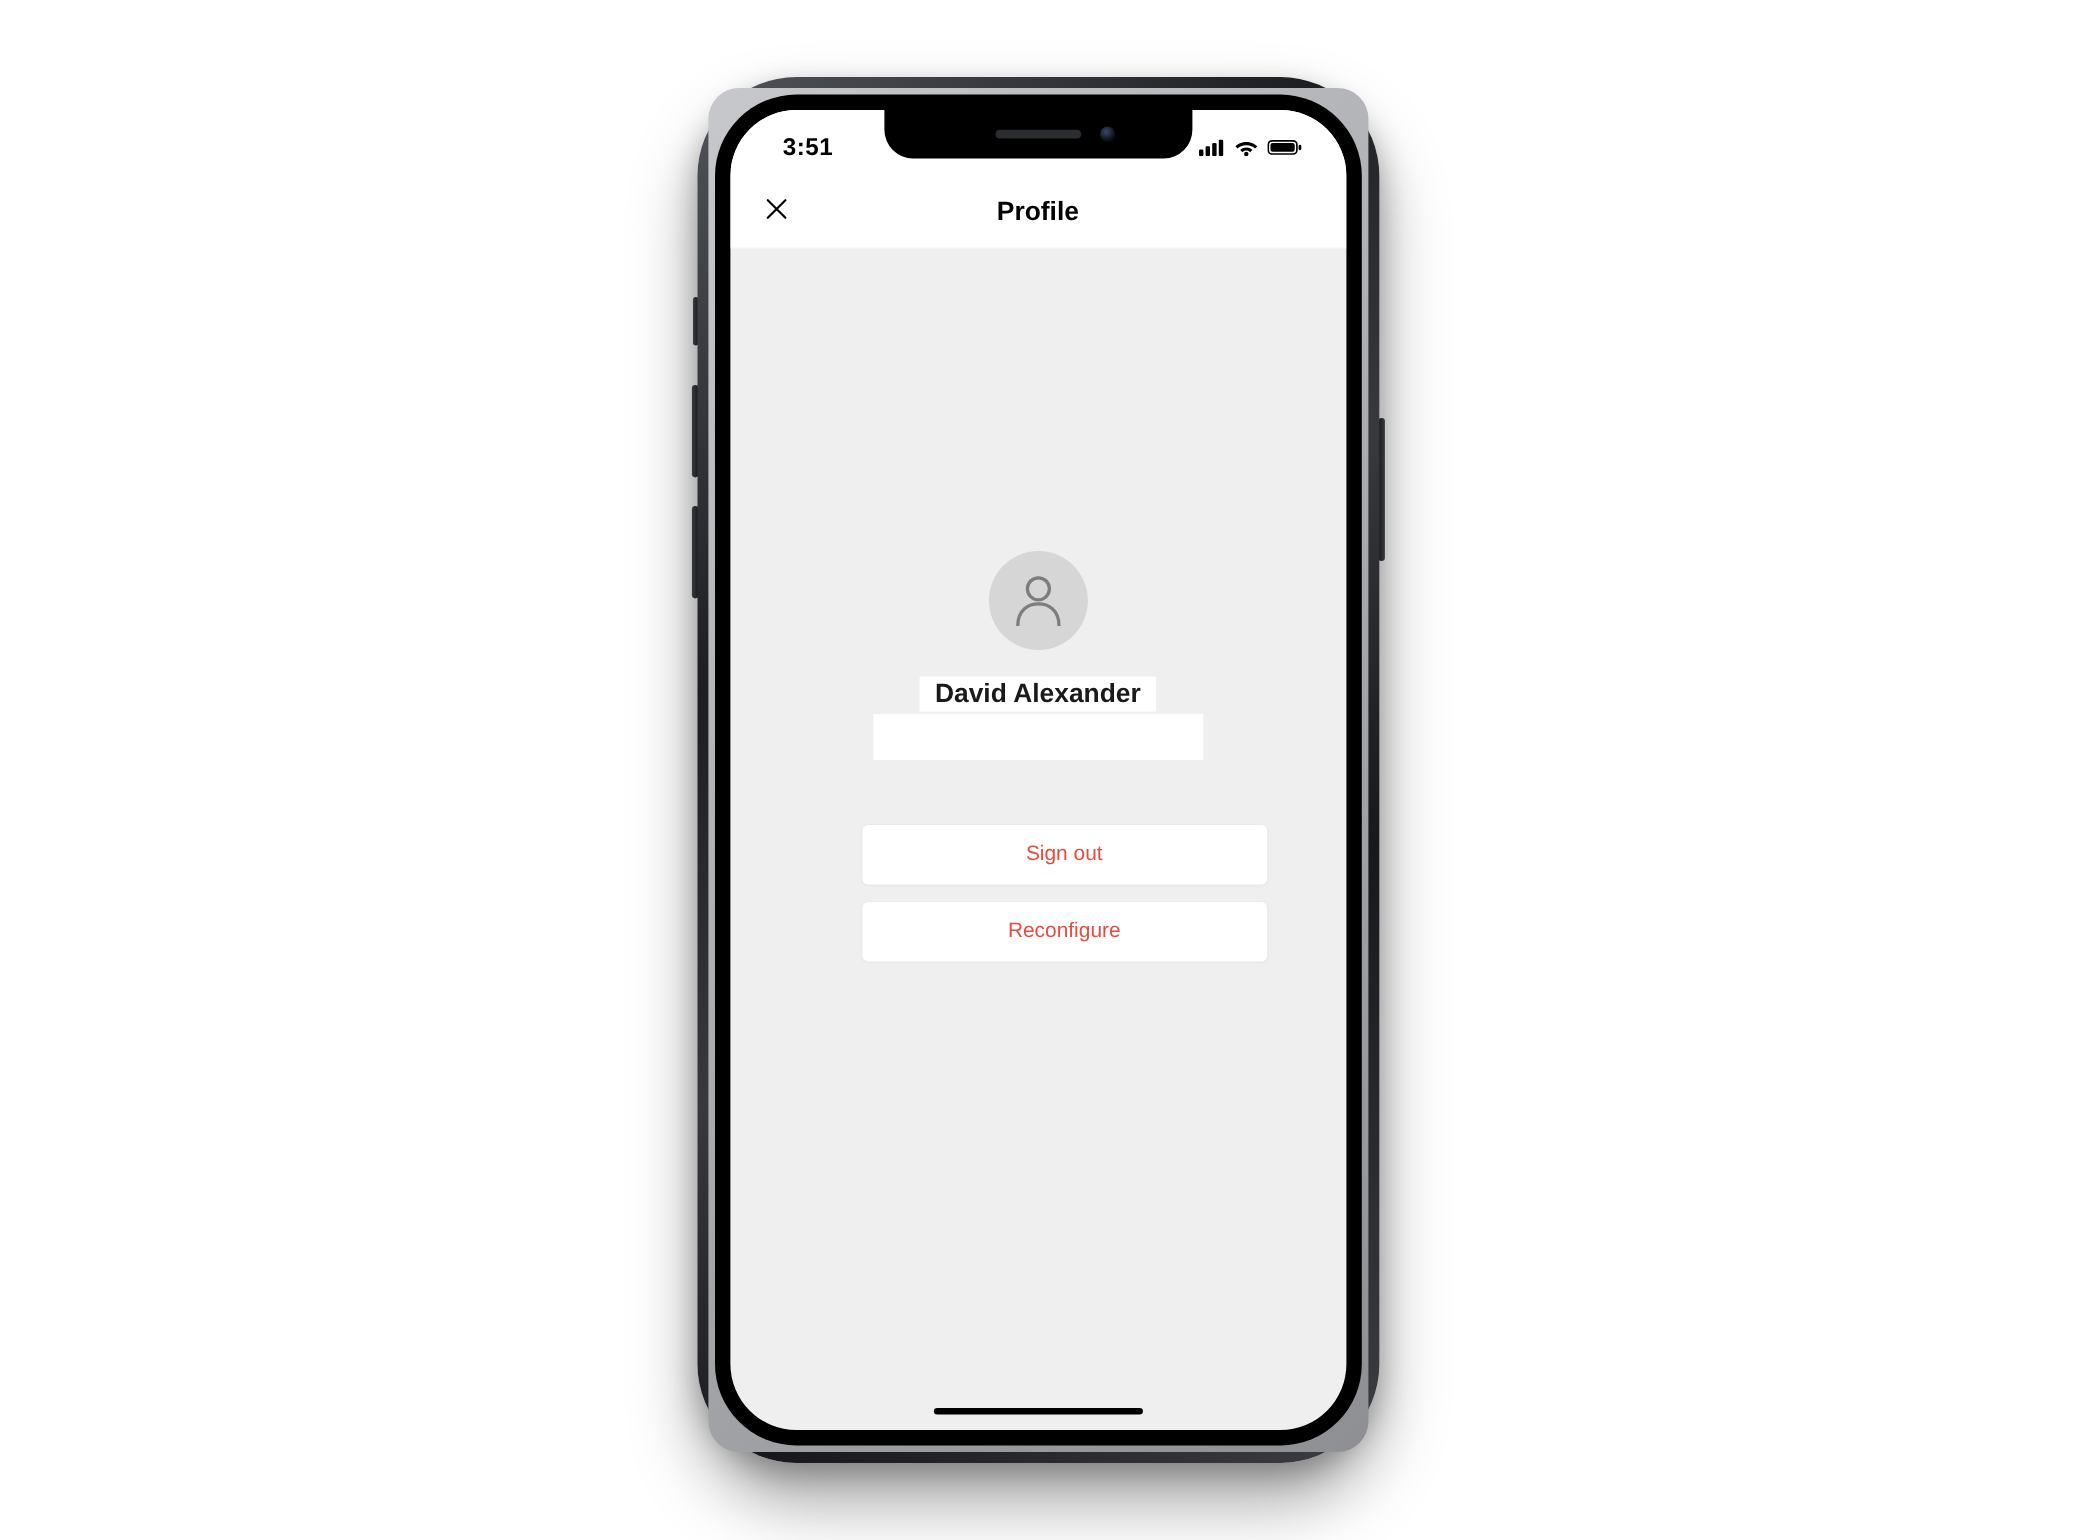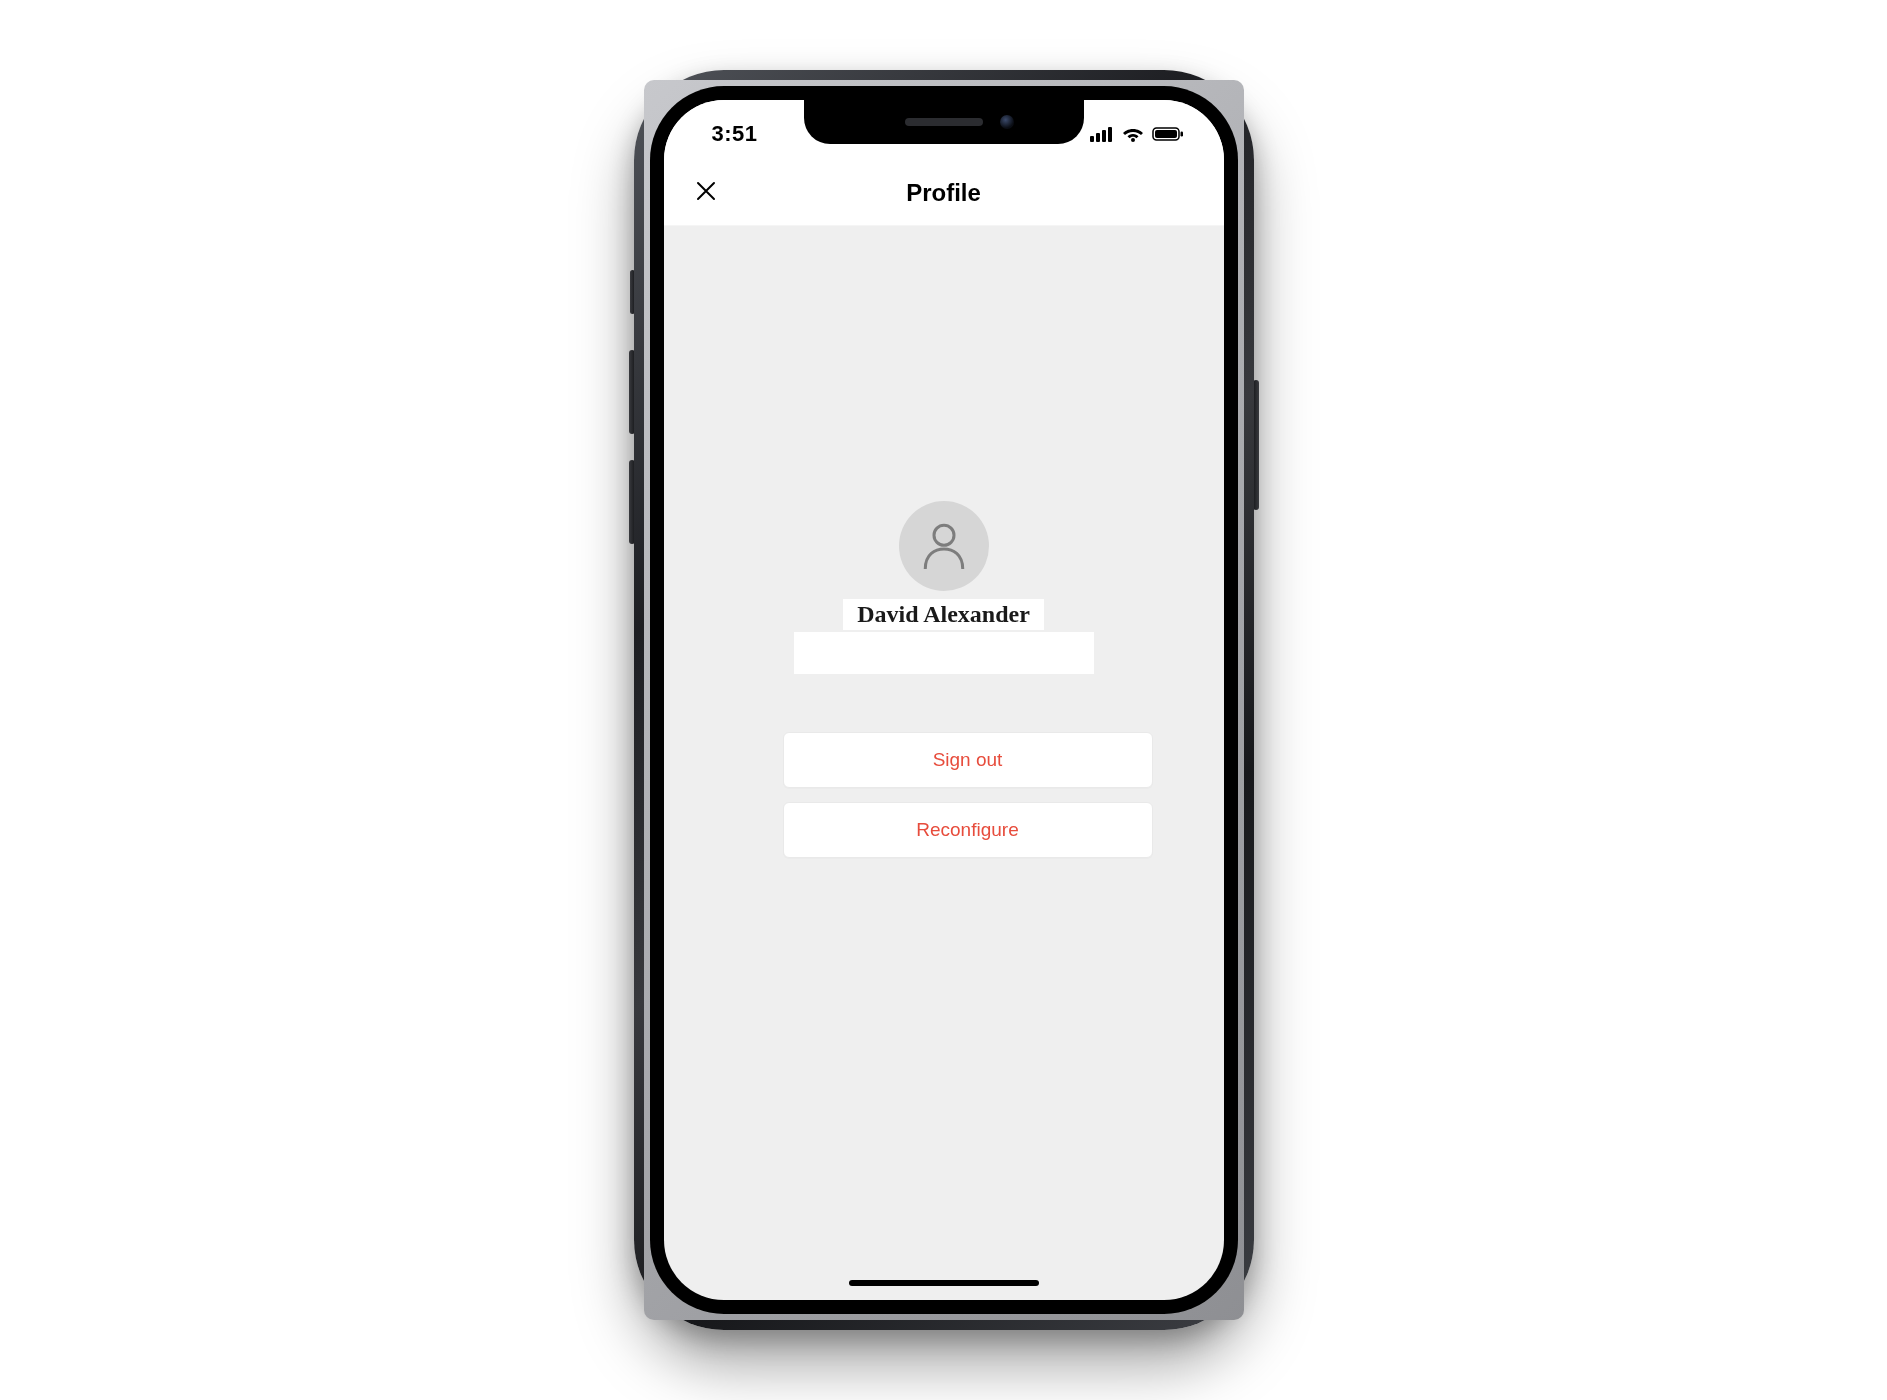--- a/index.html
+++ b/index.html
@@ -39,21 +39,21 @@
   .frame-outer {
     position: absolute;
     inset: 0;
     border-radius: 90px;
     background: linear-gradient(135deg,#51545a 0%,#1d1e22 30%,#38393d 50%,#17181b 70%,#3d3f44 100%);
     padding: 10px;
   }
   .frame-mid {
     width: 100%;
     height: 100%;
-    border-radius: 10px;
+    border-radius: 28px;
     background: linear-gradient(135deg,#c7c8cc,#8e8f93);
     padding: 6px;
   }
   .frame-inner {
     width: 100%;
     height: 100%;
     border-radius: 74px;
     background: #000;
     padding: 14px;
   }
@@ -180,24 +180,23 @@
     border-radius: 50%;
     background: #d6d6d6;
     display: flex;
     align-items: center;
     justify-content: center;
   }
   .avatar svg { width: 50px; height: 50px; }
   .avatar svg path, .avatar svg circle { stroke: #7d7d7d; stroke-width: 2.4; fill: none; }
 
   .name-wrap {
-    margin-top: 8px;
+    margin-top: 24px;
     background: #ffffff;
     padding: 2px 14px 2px;
-    font-family: Liberation Serif, serif;
   }
   .username {
     font-size: 24px;
     font-weight: 700;
     color: #1a1a1a;
     text-align: center;
   }
   .sub-box {
     margin-top: 2px;
     width: 300px;

